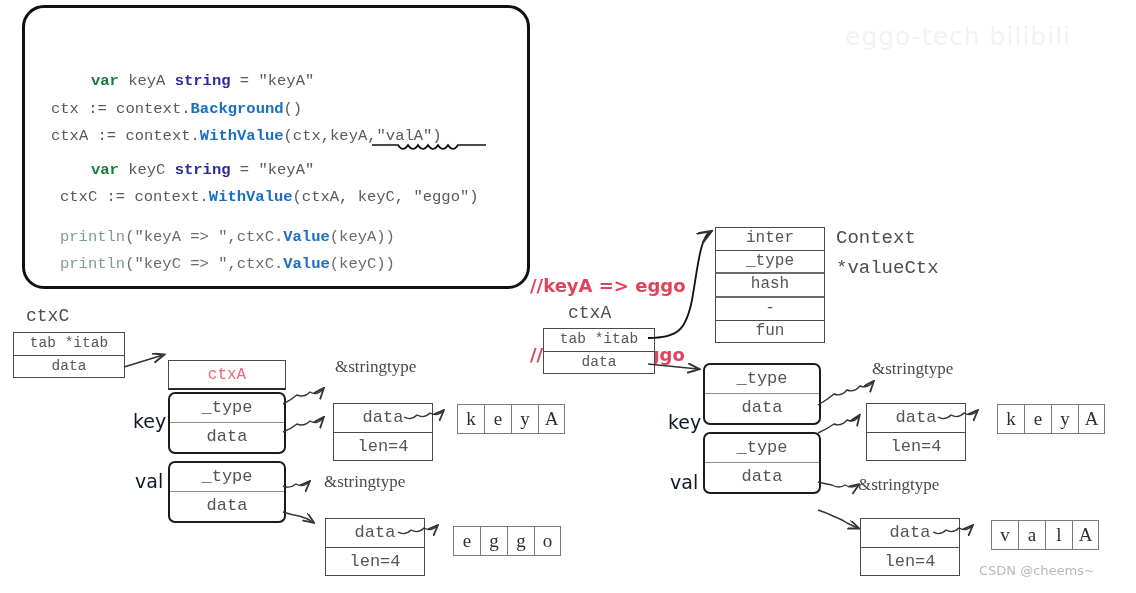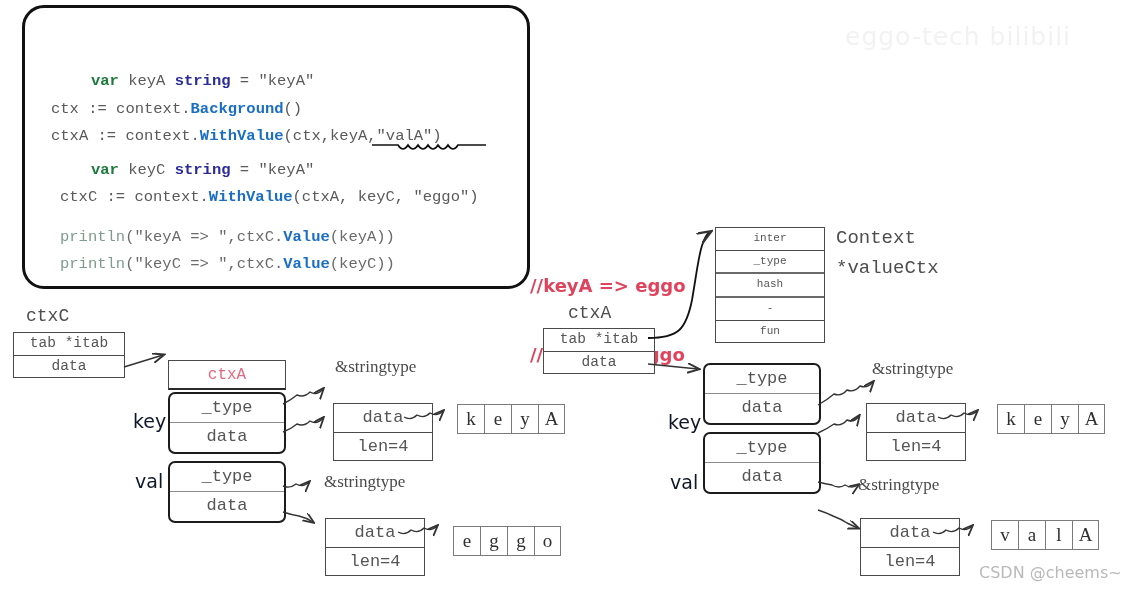--- a/index.html
+++ b/index.html
@@ -38,21 +38,21 @@
 
   
   #wm-top{
     left:845px;top:22px;width:280px;height:40px;
     color:#f2f2f2;font-size:25px;letter-spacing:1px;
     font-family:"DejaVu Sans", sans-serif;
     white-space:nowrap;
   }
   #wm-bottom{
     left:979px;top:563px;
-    color:#b9b9b9;font-size:16px;
+    color:#b9b9b9;font-size:13px;
     font-family:"DejaVu Sans", sans-serif;
     white-space:nowrap;
   }
 
   
   #red-note{
     left:530px;top:228px;
     color:#e0435c;font-size:18px;line-height:23px;
     font-family:"DejaVu Sans", sans-serif;font-weight:bold;
     white-space:pre;
@@ -74,21 +74,21 @@
   .iface{width:112px;height:46px;}
   .iface .row{height:23px;line-height:21px;font-size:14.5px;}
 
   .caption{
     color:#4e4e4e;font-size:18px;
     font-family:"Liberation Mono", monospace;white-space:nowrap;
   }
 
   
   #itab-box{left:715px;top:227px;width:110px;height:116px;}
-  #itab-box .row{height:23.2px;line-height:21px;font-size:11px;}
+  #itab-box .row{height:23.2px;line-height:21px;font-size:16px;}
   #itab-box .row.thick{border-bottom-width:2.6px;border-bottom-color:#6a6a6a;}
 
   .ctxlabel{
     color:#4e4e4e;font-size:19px;
     font-family:"Liberation Mono", monospace;white-space:nowrap;
   }
 
   
   .vctx{width:118px;}
   .vctx .hdr{

